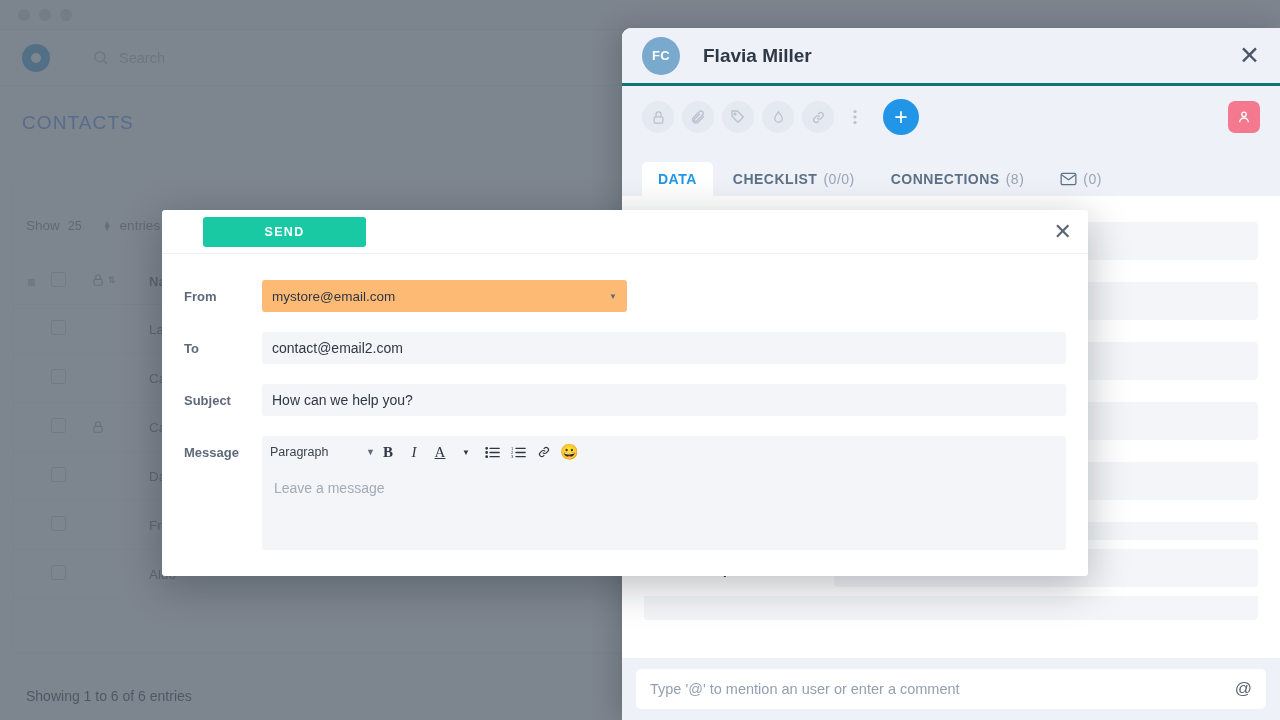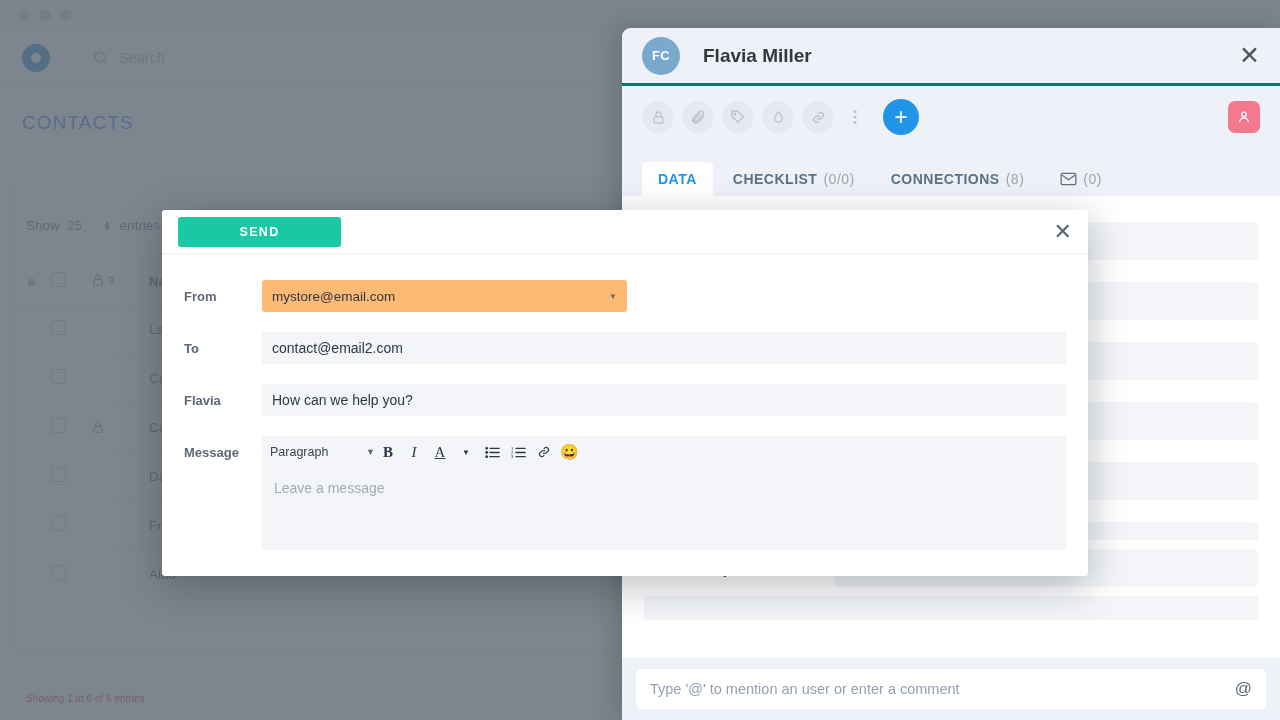--- a/index.html
+++ b/index.html
@@ -76,21 +76,21 @@
   .tbl td {
     font-size: 13.5px; color: #5f6a78; padding: 15px 8px;
     border-bottom: 1px solid #f2f4f7;
   }
   .cbx { width: 15px; height: 15px; border: 1px solid #c4cbd4; border-radius: 2px; display: inline-block; }
   .sq { width: 7px; height: 7px; background: #b9c0c9; display: inline-block; }
   .sortico { display: inline-flex; align-items: center; gap: 3px; color: #9aa3ae; }
 
   .foot-note {
     position: absolute; bottom: -52px; left: 12px;
-    font-size: 10px; color: #ef4444;
+    font-size: 14px; color: #0f172a;
   }
 
   
   #dim {
     position: absolute; inset: 0;
     background: #5c6672; opacity: .80;
   }
 
   
   #detail-panel {
@@ -187,21 +187,21 @@
     overflow: hidden;
   }
   .cmp-head {
     height: 44px; display: flex; align-items: center; padding: 0 16px;
     border-bottom: 1px solid #eceff3;
   }
   .send-btn {
     width: 163px; height: 30px; border-radius: 3px; background: #18c9a3;
     color: #ffffff; font-size: 12.5px; font-weight: 700; letter-spacing: 1.3px;
     display: flex; align-items: center; justify-content: center;
-    border: none; cursor: pointer; font-family: inherit;
+    border: none; cursor: pointer; font-family: inherit; margin-left: 25px;
   }
   .cmp-close { margin-left: auto; color: #5a6674; font-size: 22px; font-weight: 300; cursor: pointer; }
 
   .cmp-body { padding: 26px 22px 0 22px; }
   .frow { display: flex; align-items: flex-start; margin-bottom: 20px; }
   .flabel {
     width: 78px; flex: 0 0 78px; font-size: 13px; font-weight: 700; color: #5e6a79;
     padding-top: 9px;
   }
   .fctl { flex: 1 1 auto; }
@@ -476,21 +476,21 @@
       <div class="frow">
         <div class="flabel">To</div>
         <div class="fctl">
           <div class="inp-box">
             <span>contact@email2.com</span>
           </div>
         </div>
       </div>
 
       <div class="frow">
-        <div class="flabel">Flavia</div>
+        <div class="flabel">Subject</div>
         <div class="fctl">
           <div class="inp-box">
             <span>How can we help you?</span>
           </div>
         </div>
       </div>
 
       <div class="frow">
         <div class="flabel">Message</div>
         <div class="fctl">

